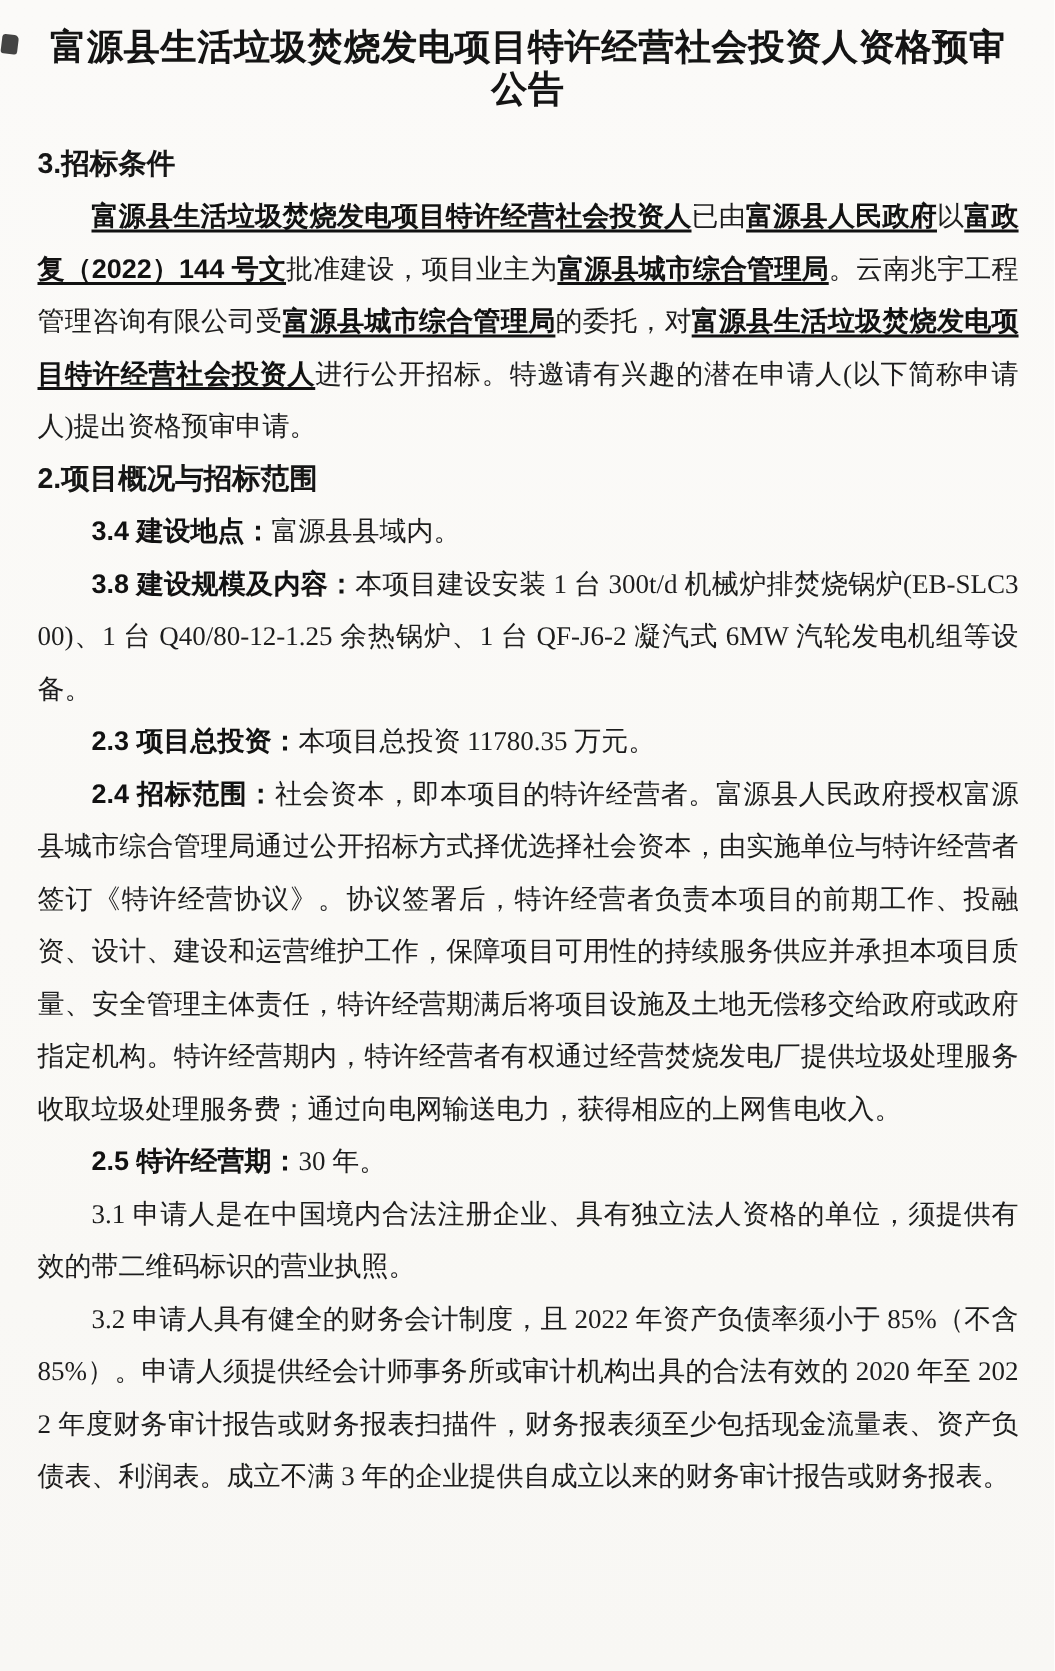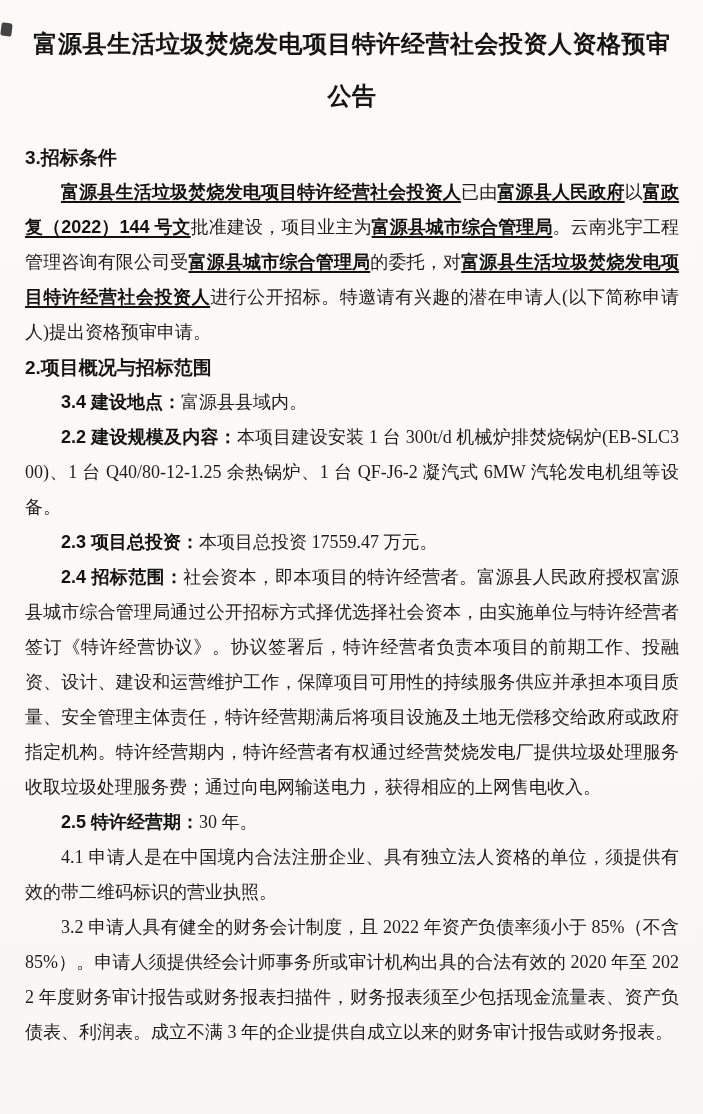--- a/index.html
+++ b/index.html
@@ -28,21 +28,21 @@
     opacity: 0.88;
   }
   .doc {
     position: relative;
     padding: 12px 24px 0 25px;
   }
   .title {
     font-family: "Liberation Serif", serif;
     font-weight: bold;
     font-size: 24px;
-    line-height: 52px;
+    line-height: 28px;
     text-align: center;
     letter-spacing: 0.5px;
     margin: 6px 0 18px 0;
     color: #141414;
   }
   .heading {
     font-family: "Liberation Sans", sans-serif;
     font-weight: bold;
     font-size: 19px;
     line-height: 35px;
@@ -74,20 +74,20 @@
 <body>
 
 <div class="page">
   <div class="scan-mark"></div>
   <div class="doc" id="doc-root">
       <div class="title"><span>富源县生活垃圾焚烧发电项目特许经营社会投资人资格预审公告</span></div>
       <div class="heading"><span>3.招标条件</span></div>
       <p class="para"><span class="b u">富源县生活垃圾焚烧发电项目特许经营社会投资人</span><span>已由</span><span class="b u">富源县人民政府</span><span>以</span><span class="b u">富政复（2022）144 号文</span><span>批准建设，项目业主为</span><span class="b u">富源县城市综合管理局</span><span>。云南兆宇工程管理咨询有限公司受</span><span class="b u">富源县城市综合管理局</span><span>的委托，对</span><span class="b u">富源县生活垃圾焚烧发电项目特许经营社会投资人</span><span>进行公开招标。特邀请有兴趣的潜在申请人(以下简称申请人)提出资格预审申请。</span></p>
       <div class="heading"><span>2.项目概况与招标范围</span></div>
       <p class="para"><span class="b">3.4 建设地点：</span><span>富源县县域内。</span></p>
-      <p class="para"><span class="b">2.2 建设规模及内容：</span><span>本项目建设安装 1 台 300t/d 机械炉排焚烧锅炉(EB-SLC300)、1 台 Q40/80-12-1.25 余热锅炉、1 台 QF-J6-2 凝汽式 6MW 汽轮发电机组等设备。</span></p>
-      <p class="para"><span class="b">2.3 项目总投资：</span><span>本项目总投资 17559.47 万元。</span></p>
+      <p class="para"><span class="b">3.8 建设规模及内容：</span><span>本项目建设安装 1 台 300t/d 机械炉排焚烧锅炉(EB-SLC300)、1 台 Q40/80-12-1.25 余热锅炉、1 台 QF-J6-2 凝汽式 6MW 汽轮发电机组等设备。</span></p>
+      <p class="para"><span class="b">2.3 项目总投资：</span><span>本项目总投资 11780.35 万元。</span></p>
       <p class="para"><span class="b">2.4 招标范围：</span><span>社会资本，即本项目的特许经营者。富源县人民政府授权富源县城市综合管理局通过公开招标方式择优选择社会资本，由实施单位与特许经营者签订《特许经营协议》。协议签署后，特许经营者负责本项目的前期工作、投融资、设计、建设和运营维护工作，保障项目可用性的持续服务供应并承担本项目质量、安全管理主体责任，特许经营期满后将项目设施及土地无偿移交给政府或政府指定机构。特许经营期内，特许经营者有权通过经营焚烧发电厂提供垃圾处理服务收取垃圾处理服务费；通过向电网输送电力，获得相应的上网售电收入。</span></p>
       <p class="para"><span class="b">2.5 特许经营期：</span><span>30 年。</span></p>
-      <p class="para"><span>4.1 申请人是在中国境内合法注册企业、具有独立法人资格的单位，须提供有效的带二维码标识的营业执照。</span></p>
+      <p class="para"><span>3.1 申请人是在中国境内合法注册企业、具有独立法人资格的单位，须提供有效的带二维码标识的营业执照。</span></p>
       <p class="para"><span>3.2 申请人具有健全的财务会计制度，且 2022 年资产负债率须小于 85%（不含 85%）。申请人须提供经会计师事务所或审计机构出具的合法有效的 2020 年至 2022 年度财务审计报告或财务报表扫描件，财务报表须至少包括现金流量表、资产负债表、利润表。成立不满 3 年的企业提供自成立以来的财务审计报告或财务报表。</span></p>
     </div>
 </div>
 
 </body></html>

